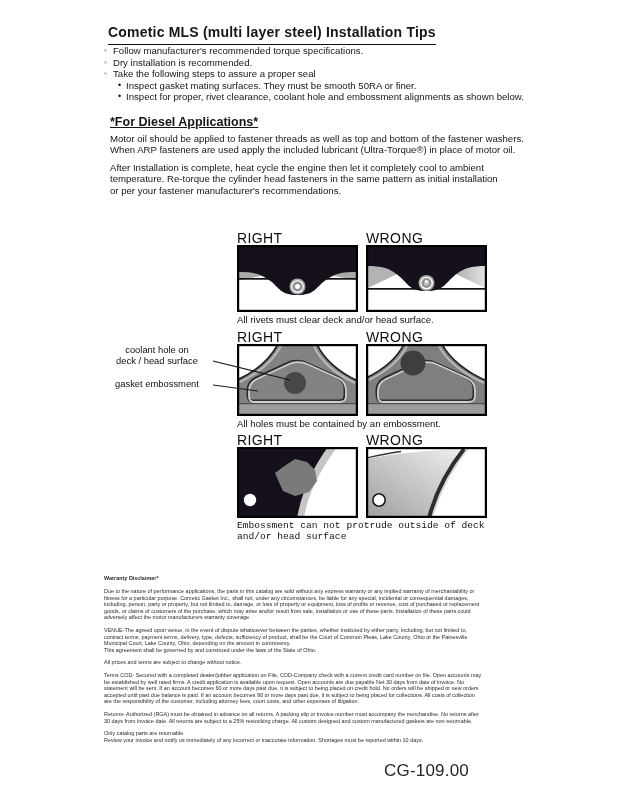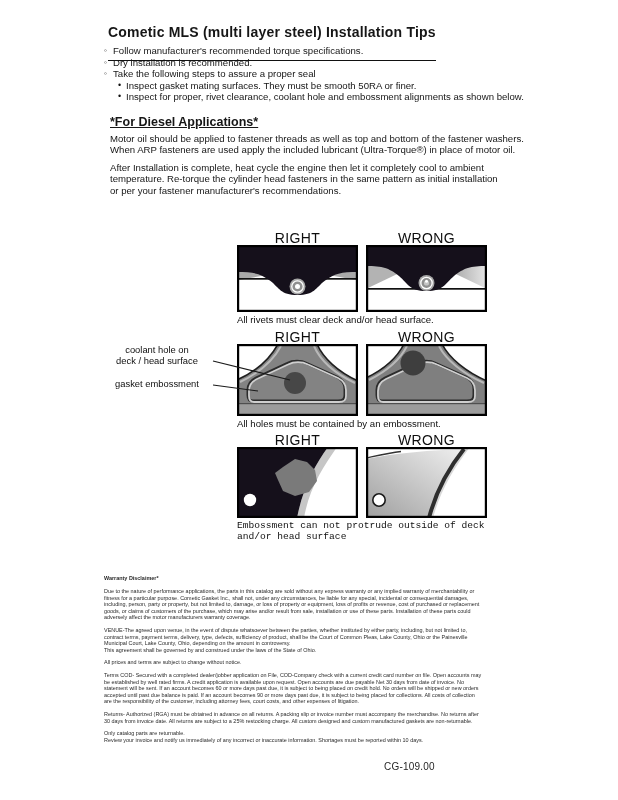--- a/index.html
+++ b/index.html
@@ -4,40 +4,40 @@
 <style>
   * { margin:0; padding:0; box-sizing:border-box; }
   html,body { background:#fff; }
   .page {
     position:relative; width:618px; height:800px; background:#ffffff;
     font-family:"Liberation Sans", sans-serif; color:#161616; overflow:hidden;
   }
   .abs { position:absolute; }
   .title {
     left:108px; top:24px; font-size:14px; font-weight:bold; letter-spacing:.2px;
-    border-bottom:1.6px solid #111; padding-bottom:20px; display:inline-block;
+    border-bottom:1.6px solid #111; padding-bottom:4px; display:inline-block;
   }
   .bullets { left:104px; top:45px; width:440px; font-size:9.6px; line-height:11.6px; }
   .b { display:flex; }
   .b .m1 { width:9px; font-size:8px; line-height:11.6px; color:#222; }
   .b.sub { padding-left:14px; }
   .b .m2 { width:8px; font-size:9px; line-height:11.6px; color:#111; }
   .diesel-h { left:110px; top:115px; font-size:12.5px; font-weight:bold;text-decoration:underline; }
   .para { font-size:9.6px; line-height:11.4px; white-space:pre-line; width:440px; }
   .p1 { left:110px; top:133px; }
   .p2 { left:110px; top:162px; }
   .p3 { left:110px; top:204px; }
-  .rw-label { font-size:14px; letter-spacing:.4px; width:121px; text-align:center; color:#0e0e0e; }
+  .rw-label { font-size:14px; letter-spacing:.4px; width:121px; color:#0e0e0e; }
   .fig { border:0; display:block; }
   .caption { font-size:9.6px; line-height:11px; white-space:pre-line; color:#101010; }
   .callout { font-size:9.4px; line-height:10.6px; text-align:center; width:106px; color:#101010; }
   .legal { left:104px; top:575px; width:414px; font-size:5.45px; line-height:6.55px; color:#2a2a2a; }
   .legal h3 { font-size:5.45px; font-weight:bold; margin-bottom:6.5px; }
   .legal p { white-space:pre-line; margin-bottom:6.2px; }
-  .footer { left:384px; top:761px; font-size:10px; color:#262626; letter-spacing:.2px; }
+  .footer { left:384px; top:761px; font-size:17px; color:#262626; letter-spacing:.2px; }
   svg { display:block; }
 </style>
 </head>
 <body>
 
 <div class="page">
 
   <h1 class="abs title">Cometic MLS (multi layer steel) Installation Tips</h1>
 
   <div class="abs bullets">

